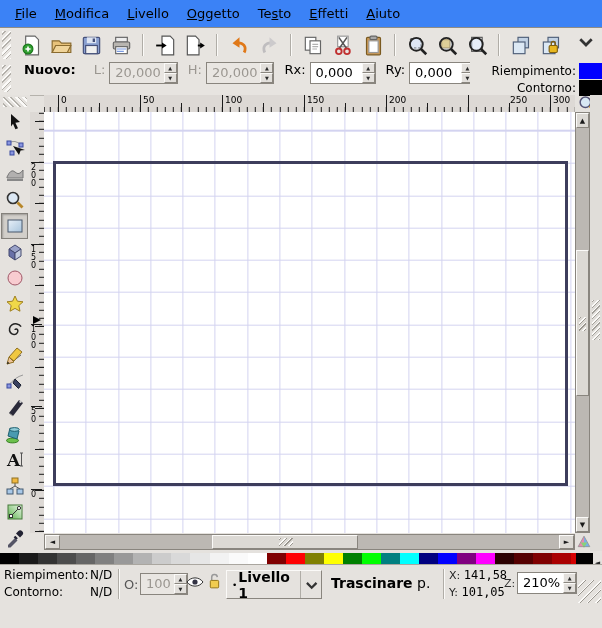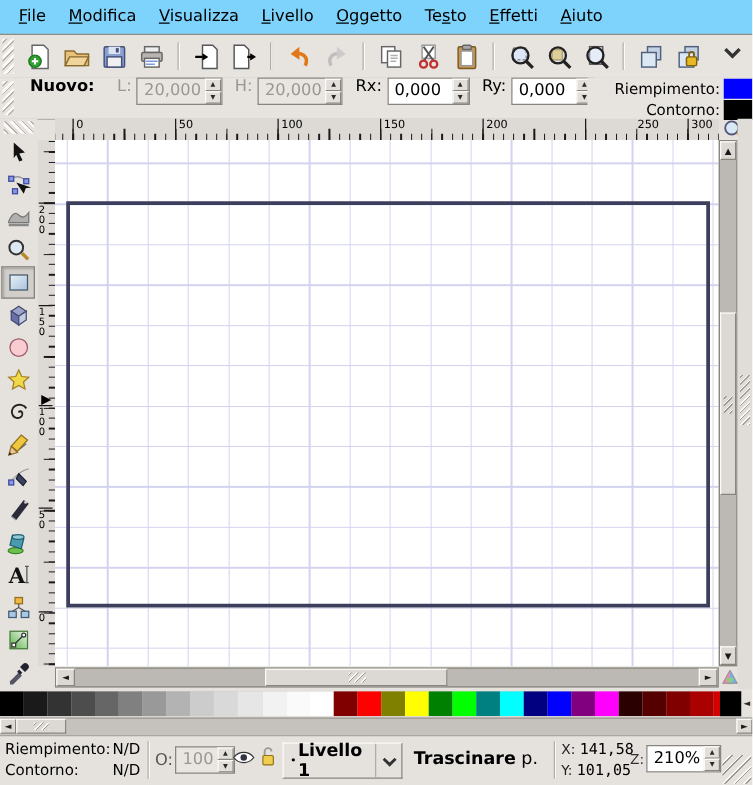--- a/index.html
+++ b/index.html
@@ -1,19 +1,19 @@
 <!DOCTYPE html>
 <html><head>
 <meta charset="utf-8">
 <style>
   html,body{margin:0;padding:0;}
   body{font-family:"DejaVu Sans","Liberation Sans",sans-serif;font-size:12px;color:#000;}
   #app{position:relative;width:602px;height:628px;background:#e5e2de;overflow:hidden;}
   
-  .menubar{position:absolute;left:0;top:0;width:602px;height:28px;background:#7dd3fc;
+  .menubar{position:absolute;left:0;top:0;width:602px;height:28px;background:#3b82f6;
     border-bottom:1px solid #8f8c86;display:flex;align-items:center;padding-left:6px;box-sizing:border-box;}
   .menu-item{font-size:13px;padding:4px 9px;cursor:default;}
   
   .cmdbar{position:absolute;left:0;top:28px;width:602px;height:34px;background:#e7e4e0;border-bottom:1px solid #c6c3be;}
   .optbar{position:absolute;left:0;top:62px;width:602px;height:33px;background:#e7e4e0;border-bottom:1px solid #b5b2ac;}
   .grip{position:absolute;left:2px;top:3px;width:9px;bottom:3px;
     background:repeating-linear-gradient(135deg,#fbfaf8 0 2px,#b4b1ab 2px 3px,#e7e4e0 3px 5px);}
   .tb-row{position:absolute;left:16px;top:3px;height:28px;display:flex;align-items:center;}
   .tb-btn{width:26px;height:26px;margin:0 2px;display:flex;align-items:center;justify-content:center;}
   .tb-btn svg{width:21px;height:21px;}
@@ -98,21 +98,21 @@
   .pal-scroll{position:absolute;left:576px;top:553px;width:17px;height:20px;background:#000;}
   .pal-arrow{position:absolute;left:593px;top:553px;width:9px;height:20px;display:flex;align-items:center;justify-content:center;
     font-size:7px;color:#2a2a2a;}
   .palbar{position:absolute;left:0;top:574px;width:602px;height:13px;background:#c5c2bd;border-top:1px solid #9a968f;}
   .p-left{left:0;top:0;width:13px;height:12px;}
   .p-right{right:0;top:0;width:13px;height:12px;}
   .p-thumb{position:absolute;left:13px;top:0;width:40px;height:12px;background:#dcd9d4;border:1px solid #89857e;
     border-top-color:#fbfaf8;border-left-color:#fbfaf8;box-sizing:border-box;}
   .p-thumb .thumb-grip-h{left:13px;width:12px;top:2px;bottom:2px;}
   
-  .statusbar{position:absolute;left:0;top:588px;width:602px;height:40px;background:#e5e2de;border-top:1px solid #aaa69f;box-sizing:border-box;}
+  .statusbar{position:absolute;left:0;top:564px;width:602px;height:40px;background:#e5e2de;border-top:1px solid #aaa69f;box-sizing:border-box;}
   .sb-fs{position:absolute;left:4px;top:2px;font-size:12px;line-height:17px;}
   .sb-fs .lbl{display:inline-block;width:86px;}
   .sb-sep{position:absolute;top:4px;width:1px;height:30px;background:#b0ada7;border-right:1px solid #fbfaf8;}
   .sb-o-label{position:absolute;left:124px;top:12px;font-size:13px;color:#555;}
   .sb-o-spin{position:absolute;left:140px;top:8px;}
   .sb-o-spin .spin-val{min-width:24px;}
   .sb-eye{position:absolute;left:186px;top:11px;width:18px;height:13px;}
   .sb-lock{position:absolute;left:208px;top:8px;width:13px;height:17px;}
   .layer-btn{position:absolute;left:226px;top:5px;width:96px;height:29px;background:#e5e2de;
     border:1px solid #89857e;border-top-color:#fbfaf8;border-left-color:#fbfaf8;box-sizing:border-box;
@@ -132,21 +132,20 @@
     background:repeating-linear-gradient(135deg,transparent 0 4px,#fbfaf8 4px 5px,#9a968f 5px 6px);}
 </style>
 </head>
 <body>
 
 <div id="app">
 
   <div class="menubar">
       <span class="menu-item"><u>F</u>ile</span>
       <span class="menu-item"><u>M</u>odifica</span>
-      <span class="menu-item"><u>V</u>isualizza</span>
       <span class="menu-item"><u>L</u>ivello</span>
       <span class="menu-item"><u>O</u>ggetto</span>
       <span class="menu-item">Te<u>s</u>to</span>
       <span class="menu-item"><u>E</u>ffetti</span>
       <span class="menu-item"><u>A</u>iuto</span>
     </div>
 
   <div class="cmdbar">
     <div class="grip"></div>
     <div class="tb-row">

